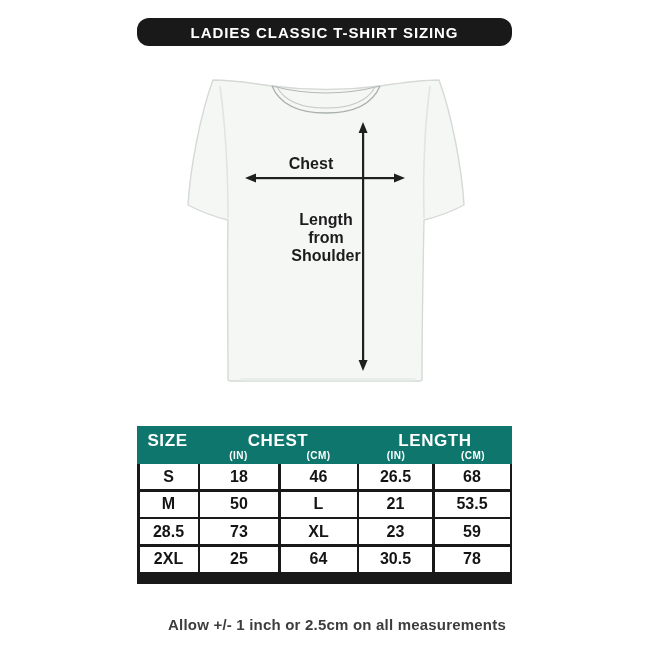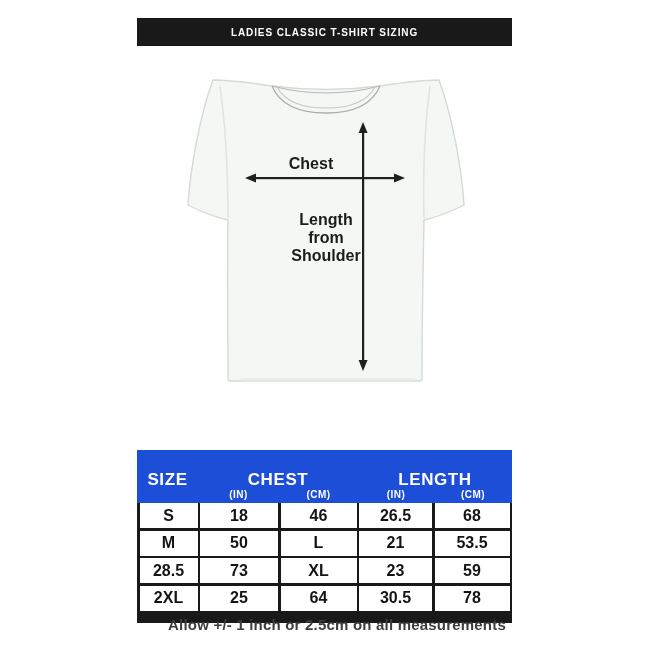--- a/index.html
+++ b/index.html
@@ -8,36 +8,36 @@
   .canvas {
     position:relative; width:650px; height:650px; background:#ffffff;
     overflow:hidden; margin:0 auto;
   }
 
   
   .title-bar {
     position:absolute; left:137px; top:18px; width:375px; height:28px;
     background:#191919; color:#ffffff;
     display:flex; align-items:center; justify-content:center;
-    font-size:10px; font-weight:bold; letter-spacing:0.9px;
+    font-size:15px; font-weight:bold; letter-spacing:0.9px;border-radius:12px;
   }
 
   
   .diagram { position:absolute; left:0; top:0; width:650px; height:420px; }
   .diagram svg { position:absolute; left:160px; top:60px; }
   .diag-label {
     position:absolute; text-align:center; color:#1c1c1c;
     font-size:16px; font-weight:bold; line-height:18px;
   }
   .chest-label  { left:261px; top:155px; width:100px; }
   .length-label { left:276px; top:211px; width:100px; }
 
   
   .size-table { position:absolute; left:137px; top:426px; width:375px; }
-  .thead { background:#1d4ed8; color:#ffffff; padding:20px 0 2px 0;margin-top:24px; }
+  .thead { background:#0f766e; color:#ffffff; padding:5px 0 2px 0; }
   .thead-main {
     display:grid; grid-template-columns:61px 160px 154px;
     height:18px; align-items:center;
   }
   .th { text-align:center; font-size:17px; font-weight:bold; letter-spacing:0.6px; }
   .thead-units {
     display:grid; grid-template-columns:61px 81px 79px 76px 78px;
     height:13px; align-items:center;
   }
   .tu { text-align:center; font-size:10px; font-weight:bold; letter-spacing:0.5px; }

